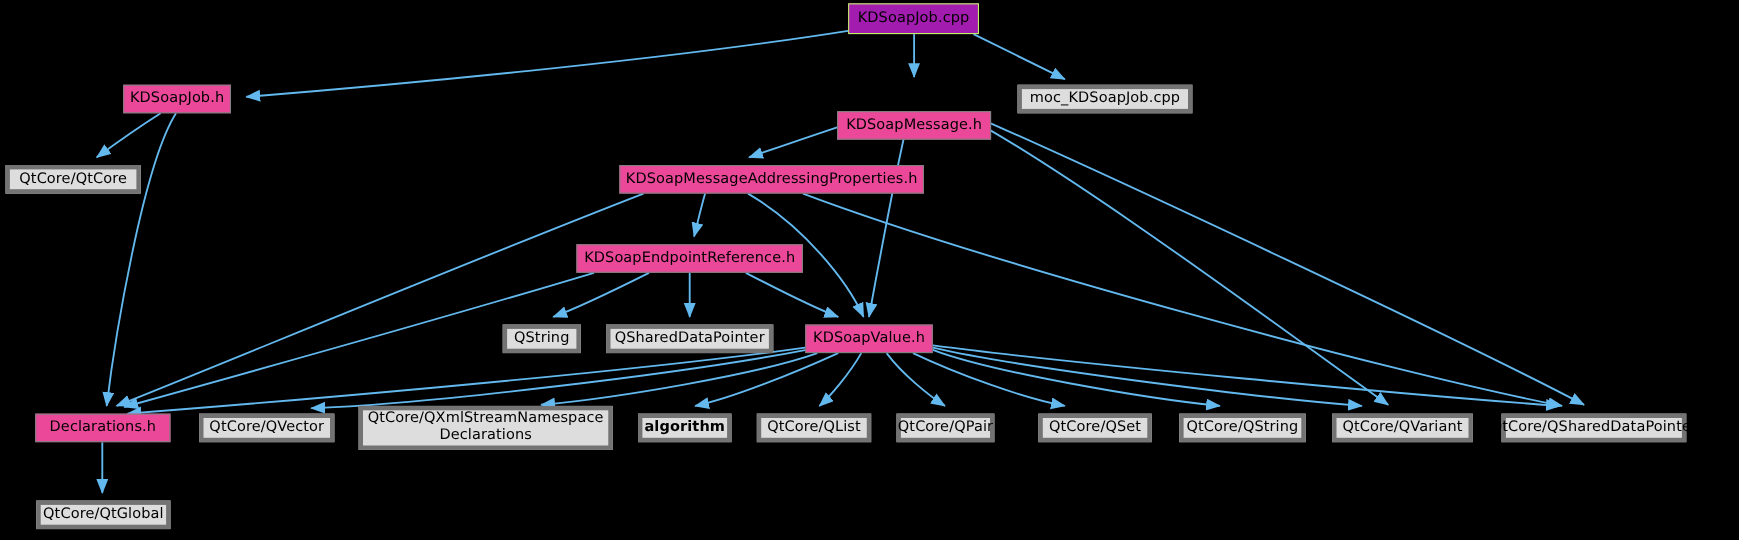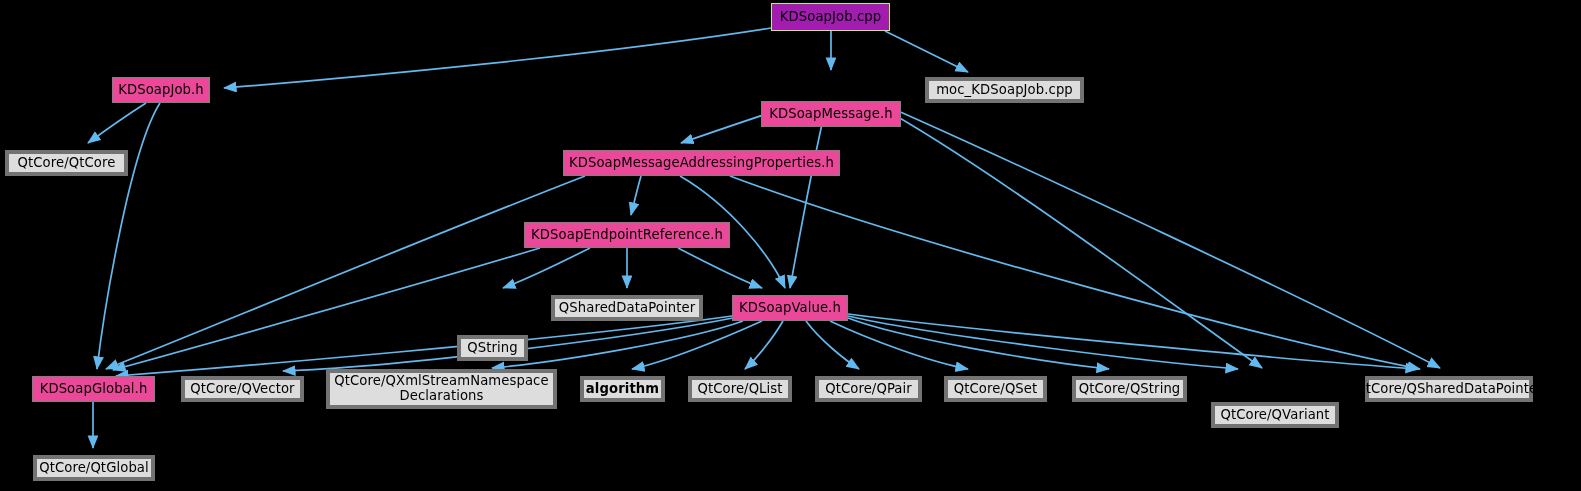--- a/index.html
+++ b/index.html
@@ -56,29 +56,29 @@
       </g>
   </svg>
   <div id="node-layer">
       <div class="node root" style="left: 771px; top: 3px; width: 119px; height: 28px;">KDSoapJob.cpp</div>
       <div class="node white" style="left: 112px; top: 77px; width: 98px; height: 26px;">KDSoapJob.h</div>
       <div class="node white" style="left: 761px; top: 77px; width: 140px; height: 26px; margin-top: 24px;">KDSoapMessage.h</div>
       <div class="node gray" style="left: 925px; top: 77px; width: 159px; height: 26px;">moc_KDSoapJob.cpp</div>
       <div class="node gray" style="left: 5px; top: 150px; width: 123px; height: 26px;">QtCore/QtCore</div>
       <div class="node white" style="left: 515px; top: 150px; width: 277px; height: 26px; margin-left: 48px;">KDSoapMessageAddressingProperties.h</div>
       <div class="node white" style="left: 524px; top: 222px; width: 206px; height: 26px;">KDSoapEndpointReference.h</div>
-      <div class="node gray" style="left: 457px; top: 295px; width: 71px; height: 26px; margin-top: 40px;">QString</div>
+      <div class="node gray" style="left: 457px; top: 295px; width: 71px; height: 26px;">QString</div>
       <div class="node gray" style="left: 551px; top: 295px; width: 152px; height: 26px;">QSharedDataPointer</div>
       <div class="node white" style="left: 732px; top: 295px; width: 116px; height: 26px;">KDSoapValue.h</div>
-      <div class="node white" style="left: 32px; top: 376px; width: 123px; height: 26px;">KDSoapGlobal.h</div>
+      <div class="node white" style="left: 32px; top: 376px; width: 123px; height: 26px;">Declarations.h</div>
       <div class="node gray" style="left: 181px; top: 376px; width: 123px; height: 26px;">QtCore/QVector</div>
       <div class="node gray" style="left: 326px; top: 369px; width: 231px; height: 40px;">QtCore/QXmlStreamNamespace
 Declarations</div>
       <div class="node gray" style="left: 580px; top: 376px; width: 85px; height: 26px; font-weight: bold;">algorithm</div>
       <div class="node gray" style="left: 688px; top: 376px; width: 104px; height: 26px;">QtCore/QList</div>
-      <div class="node gray" style="left: 815px; top: 376px; width: 107px; height: 26px;">QtCore/QPair</div>
+      <div class="node gray" style="left: 815px; top: 376px; width: 89px; height: 26px;">QtCore/QPair</div>
       <div class="node gray" style="left: 944px; top: 376px; width: 103px; height: 26px;">QtCore/QSet</div>
       <div class="node gray" style="left: 1072px; top: 376px; width: 115px; height: 26px;">QtCore/QString</div>
-      <div class="node gray" style="left: 1211px; top: 376px; width: 128px; height: 26px; margin-top: 26px;">QtCore/QVariant</div>
+      <div class="node gray" style="left: 1211px; top: 376px; width: 128px; height: 26px;">QtCore/QVariant</div>
       <div class="node gray" style="left: 1365px; top: 376px; width: 168px; height: 26px;">QtCore/QSharedDataPointer</div>
       <div class="node gray" style="left: 33px; top: 455px; width: 122px; height: 26px;">QtCore/QtGlobal</div>
     </div>
 </div>
 
 </body></html>

